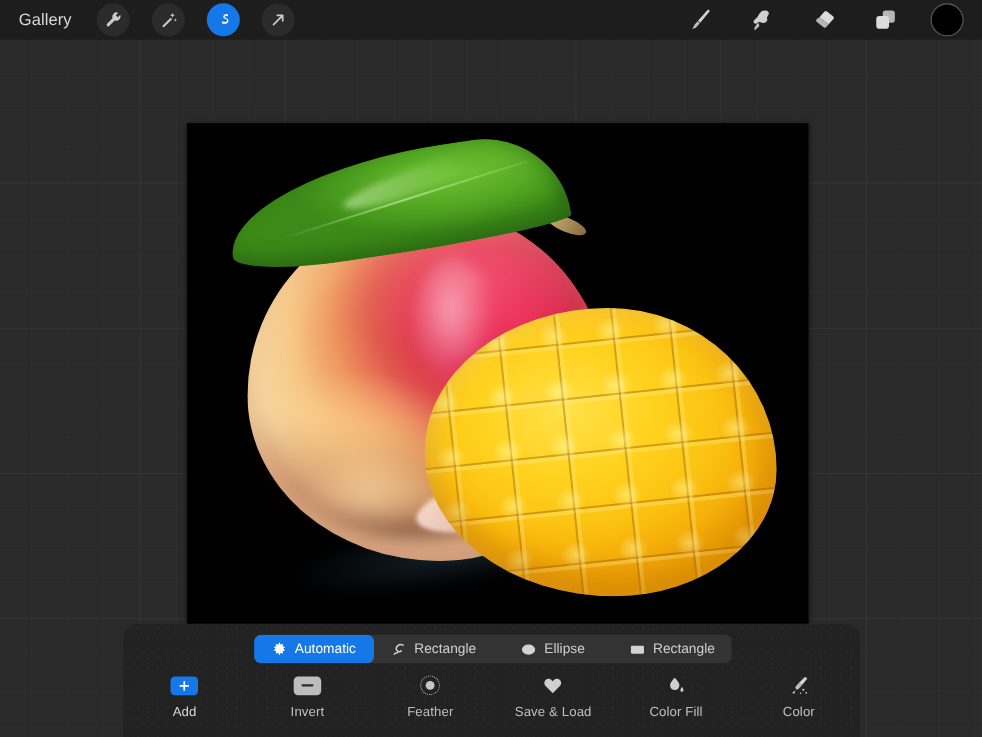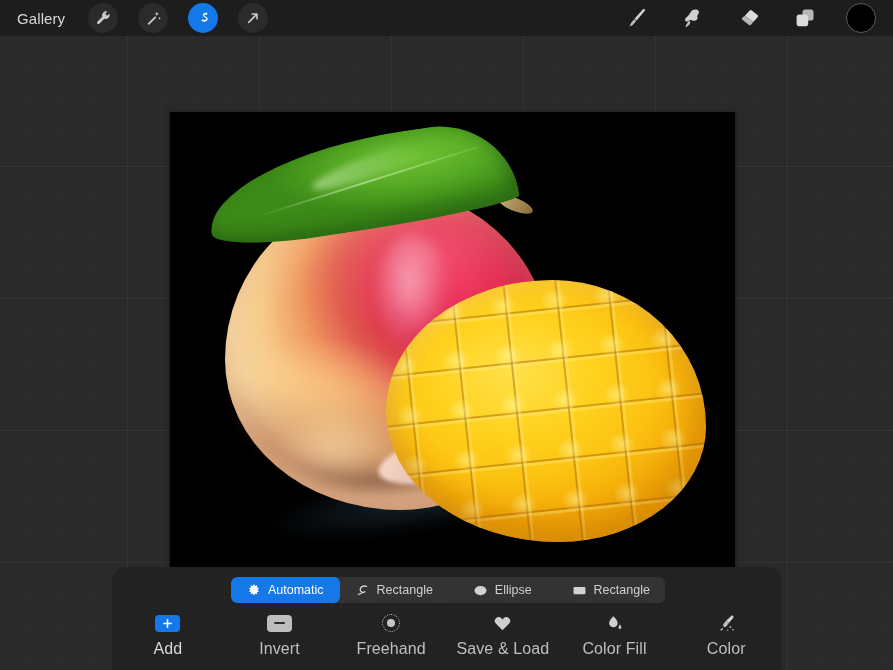--- a/index.html
+++ b/index.html
@@ -280,21 +280,21 @@
     padding-top: 2px;
   }
   .action .glyph {
     height: 20px;
     display: flex;
     align-items: center;
     justify-content: center;
   }
   .action .lbl {
     color: #bfbfbf;
-    font-size: 16px;
+    font-size: 12px;
     letter-spacing: .1px;
   }
   .action.on .lbl { color: #d8d8d8; }
 
   .addbox {
     width: 25px; height: 17px;
     border-radius: 4px;
     background: #1578e8;
     display: flex;
     align-items: center;
@@ -522,21 +522,21 @@
       </div>
 
 
 
       <div class="action">
         <span class="glyph">
           <span class="feather-ic">
               <span class="feather-dot"></span>
             </span>
         </span>
-        <span class="lbl">Freehand</span>
+        <span class="lbl">Feather</span>
       </div>
 
       <div class="action">
         <span class="glyph">
           <svg width="19" height="19" viewBox="0 0 24 24">
             <path d="M12 20.5 3.8 12.3a4.9 4.9 0 0 1 0-6.9 4.7 4.7 0 0 1 6.8 0L12 6.8l1.4-1.4a4.7 4.7 0 0 1 6.8 0 4.9 4.9 0 0 1 0 6.9z" fill="#cfcfcf"></path>
           </svg>
         </span>
         <span class="lbl">Save &amp; Load</span>
       </div>

